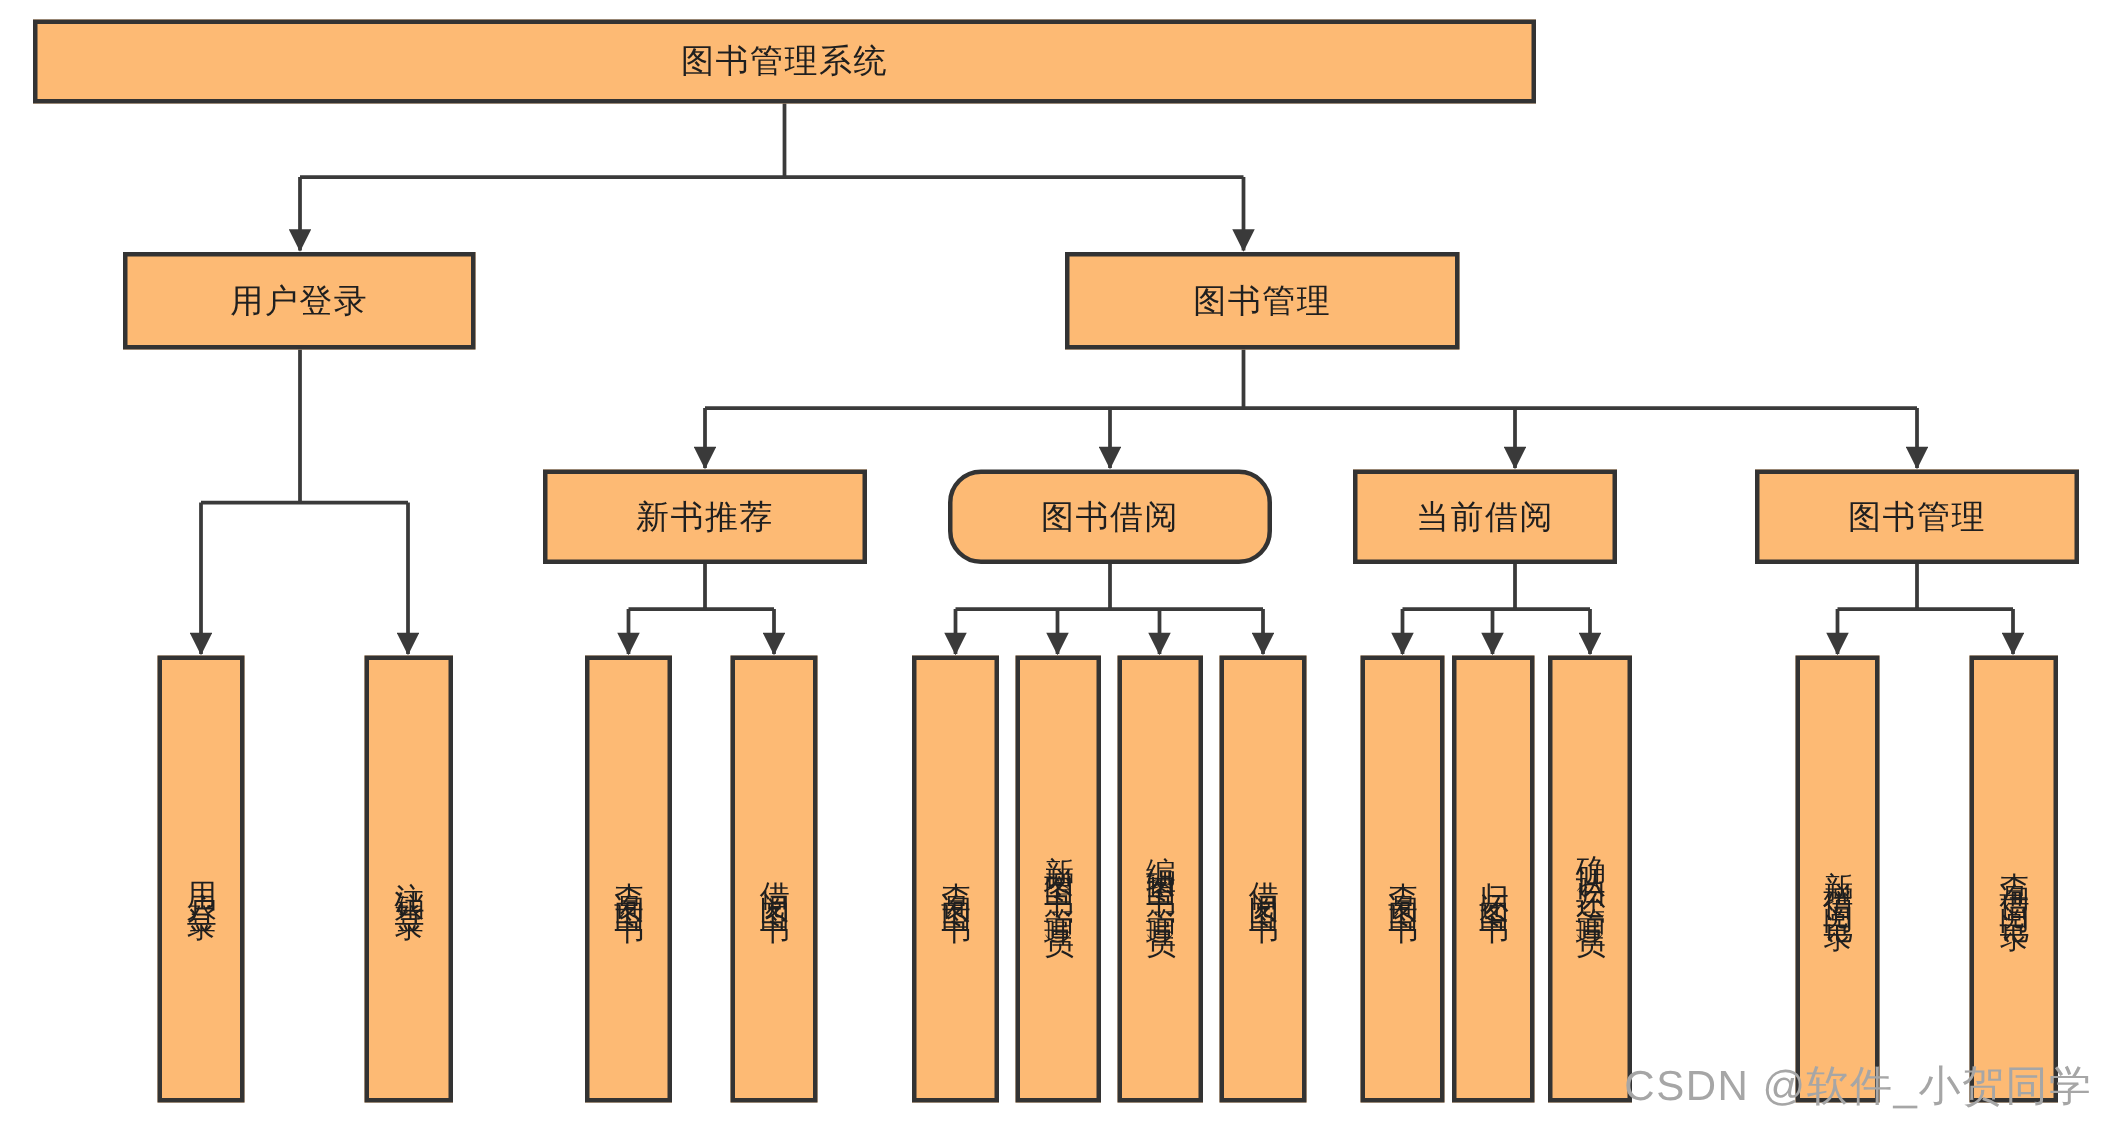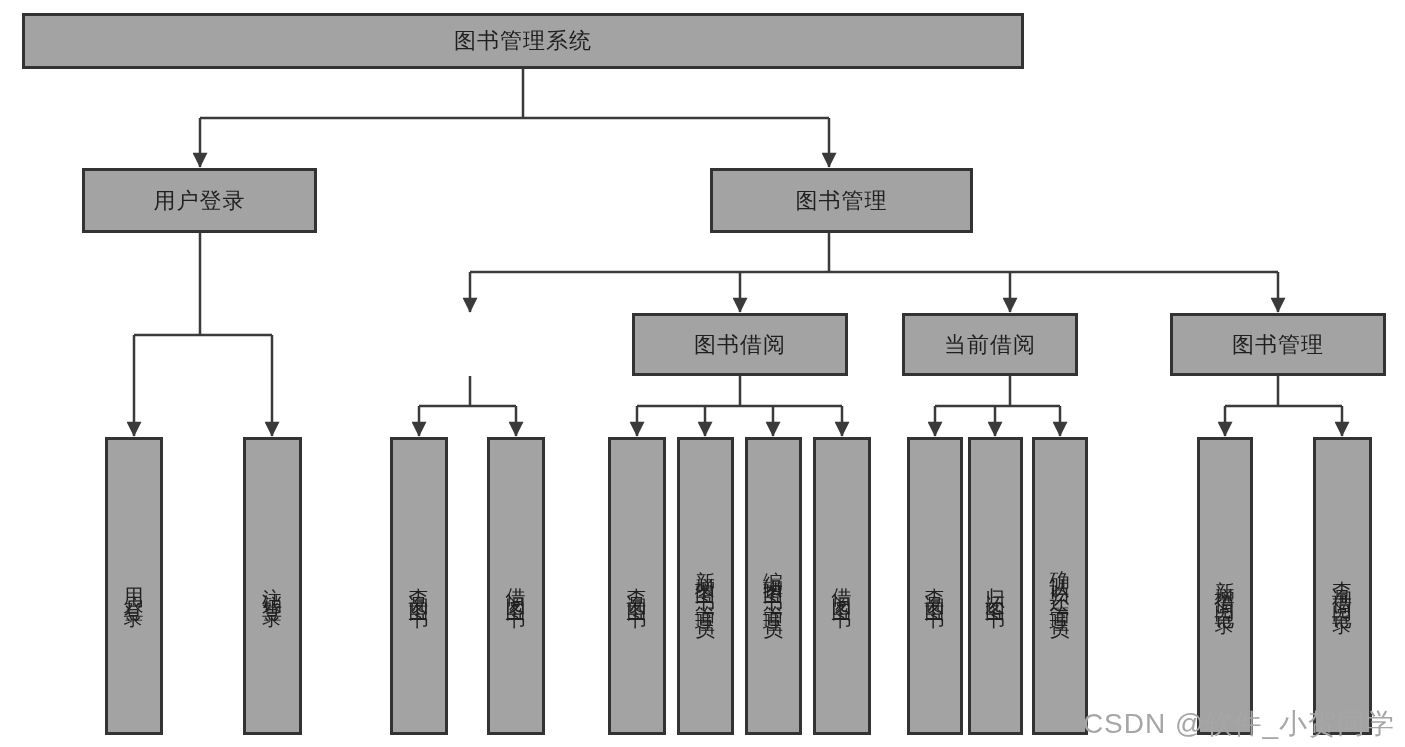--- a/index.html
+++ b/index.html
@@ -16,21 +16,21 @@
     background:var(--bg);
     font-family:"Liberation Sans","DejaVu Sans",sans-serif;
     overflow:hidden;
   }
   .connectors{position:absolute;left:0;top:0;width:1405px;height:747px;z-index:0;}
   .connectors path,.connectors line{stroke:var(--line);stroke-width:2.5;fill:none;}
   .connectors marker path{fill:var(--line);stroke:none;}
   .node{
     position:absolute;
     box-sizing:border-box;
-    background:#a3a3a3;
+    background:#fdba74;
     border:3px solid var(--border);
     display:flex;align-items:center;justify-content:center;
     color:var(--text);
     z-index:1;
   }
   .hbox{font-size:22px;letter-spacing:1px;}
   .vbox{font-size:20px;}
   .vbox .vtext{
     writing-mode:vertical-rl;
     text-orientation:mixed;
@@ -91,21 +91,22 @@
     <path d="M1278 376 V406 M1225 406 H1342"></path>
     <line x1="1225" y1="406" x2="1225" y2="436" marker-end="url(#arrow)"></line>
     <line x1="1342" y1="406" x2="1342" y2="436" marker-end="url(#arrow)"></line>
   </svg>
 
   <div class="node hbox" style="left:22px;top:13px;width:1002px;height:56px;">图书管理系统</div>
 
   <div class="node hbox" style="left:82px;top:168px;width:235px;height:65px;">用户登录</div>
   <div class="node hbox" style="left:710px;top:168px;width:263px;height:65px;">图书管理</div>
 
-  <div class="node hbox" style="left:632px;top:313px;width:216px;height:63px;">图书借阅</div>
+  <div class="node hbox" style="left:362px;top:313px;width:216px;height:63px;">新书推荐</div>
+  <div class="node hbox" style="left:632px;top:313px;width:216px;height:63px;border-radius:22px;">图书借阅</div>
   <div class="node hbox" style="left:902px;top:313px;width:176px;height:63px;">当前借阅</div>
   <div class="node hbox" style="left:1170px;top:313px;width:216px;height:63px;">图书管理</div>
 
   <div class="node vbox" style="left:105px;top:437px;width:58px;height:298px;">
     <span class="vtext">用户登录</span>
   </div>
   <div class="node vbox" style="left:243px;top:437px;width:59px;height:298px;">
     <span class="vtext">注销登录</span>
   </div>
 

